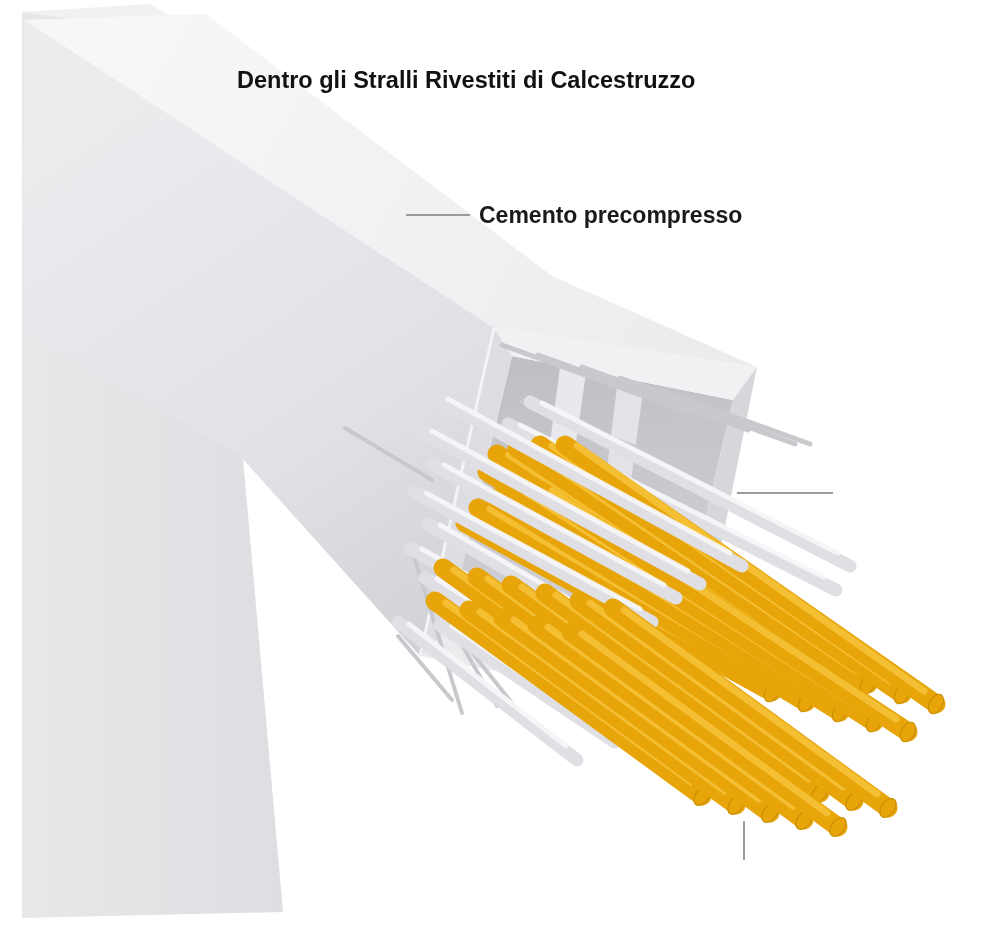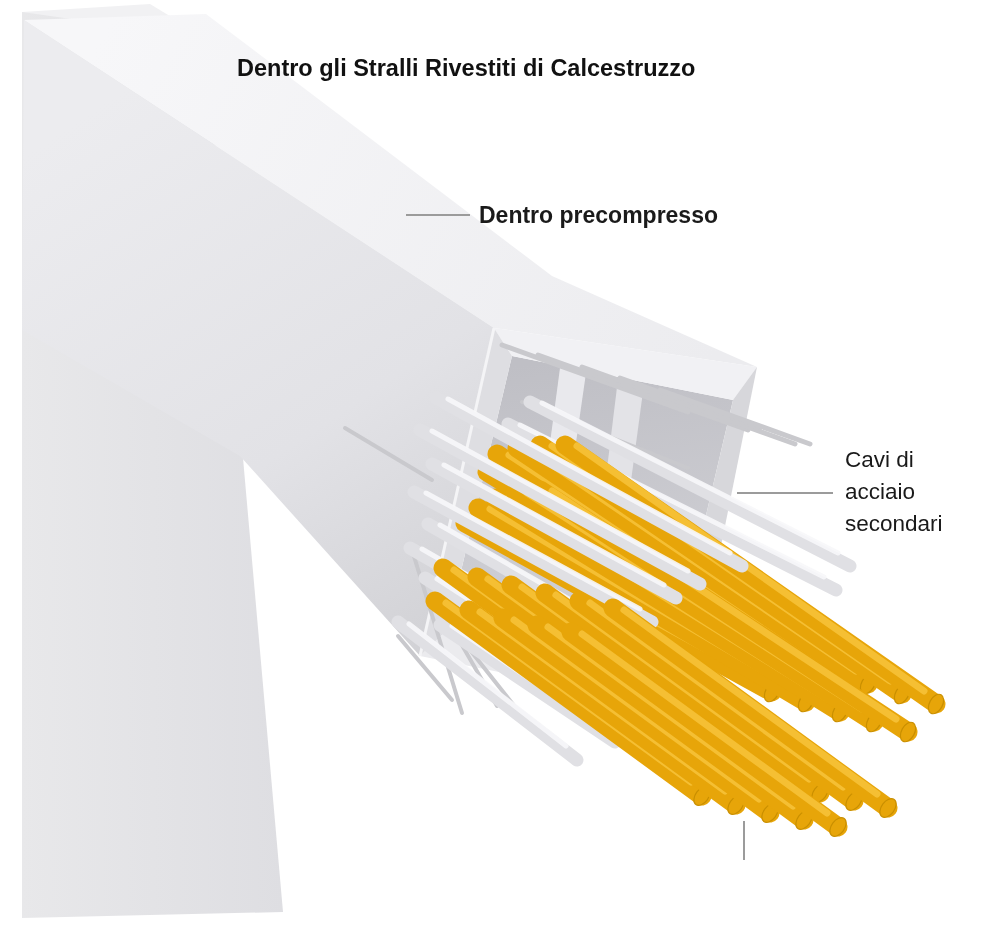--- a/index.html
+++ b/index.html
@@ -6,21 +6,21 @@
   body{
     width:1000px;height:943px;position:relative;overflow:hidden;
     background:var(--background,#ffffff);
     font-family:"Liberation Sans", sans-serif;
   }
   .stage{position:absolute;inset:0;}
   svg{position:absolute;left:0;top:0;}
 
   
   .label{position:absolute;color:var(--label-text,#1a1a1a);white-space:nowrap;}
-  .title{left:237px;top:55px;font-size:23.5px;font-weight:700;color:#111;}
+  .title{left:237px;top:67px;font-size:23.5px;font-weight:700;color:#111;}
   .lbl-concrete{left:479px;top:202px;font-size:23px;font-weight:700;}
   .lbl-secondary{left:845px;top:444px;font-size:22.5px;font-weight:400;line-height:32px;}
   .lbl-main{left:685px;top:865px;font-size:22.5px;font-weight:400;}
 
   
   .leader{stroke:var(--leader-line,#9b9b9b);stroke-width:2;}
   .yb{stroke:var(--main-cables,#E7A509);stroke-width:19;stroke-linecap:round;fill:none;}
   .yh{stroke:var(--main-cables-highlight,#F7C33B);stroke-width:7;stroke-linecap:round;fill:none;opacity:.85;}
   .ye{fill:var(--main-cables,#E7A509);stroke:#C98F00;stroke-width:1.2;}
   .wb{stroke:var(--secondary-cables,#E0E0E4);stroke-width:13;stroke-linecap:round;fill:none;}
@@ -194,19 +194,14 @@
     </g>
 
     <g>
       <line class="leader" x1="406" y1="215" x2="470" y2="215"></line>
       <line class="leader" x1="737" y1="493" x2="833" y2="493"></line>
       <line class="leader" x1="744" y1="821" x2="744" y2="860"></line>
     </g>
   </svg>
 
   <div class="label title">Dentro gli Stralli Rivestiti di Calcestruzzo</div>
-  <div class="label lbl-concrete">Dentro precompresso</div>
-  <div class="label lbl-secondary">
-    <div>Cavi di</div>
-    <div>acciaio</div>
-    <div>secondari</div>
-  </div>
+  <div class="label lbl-concrete">Cemento precompresso</div>
 </div>
 
 </body></html>

